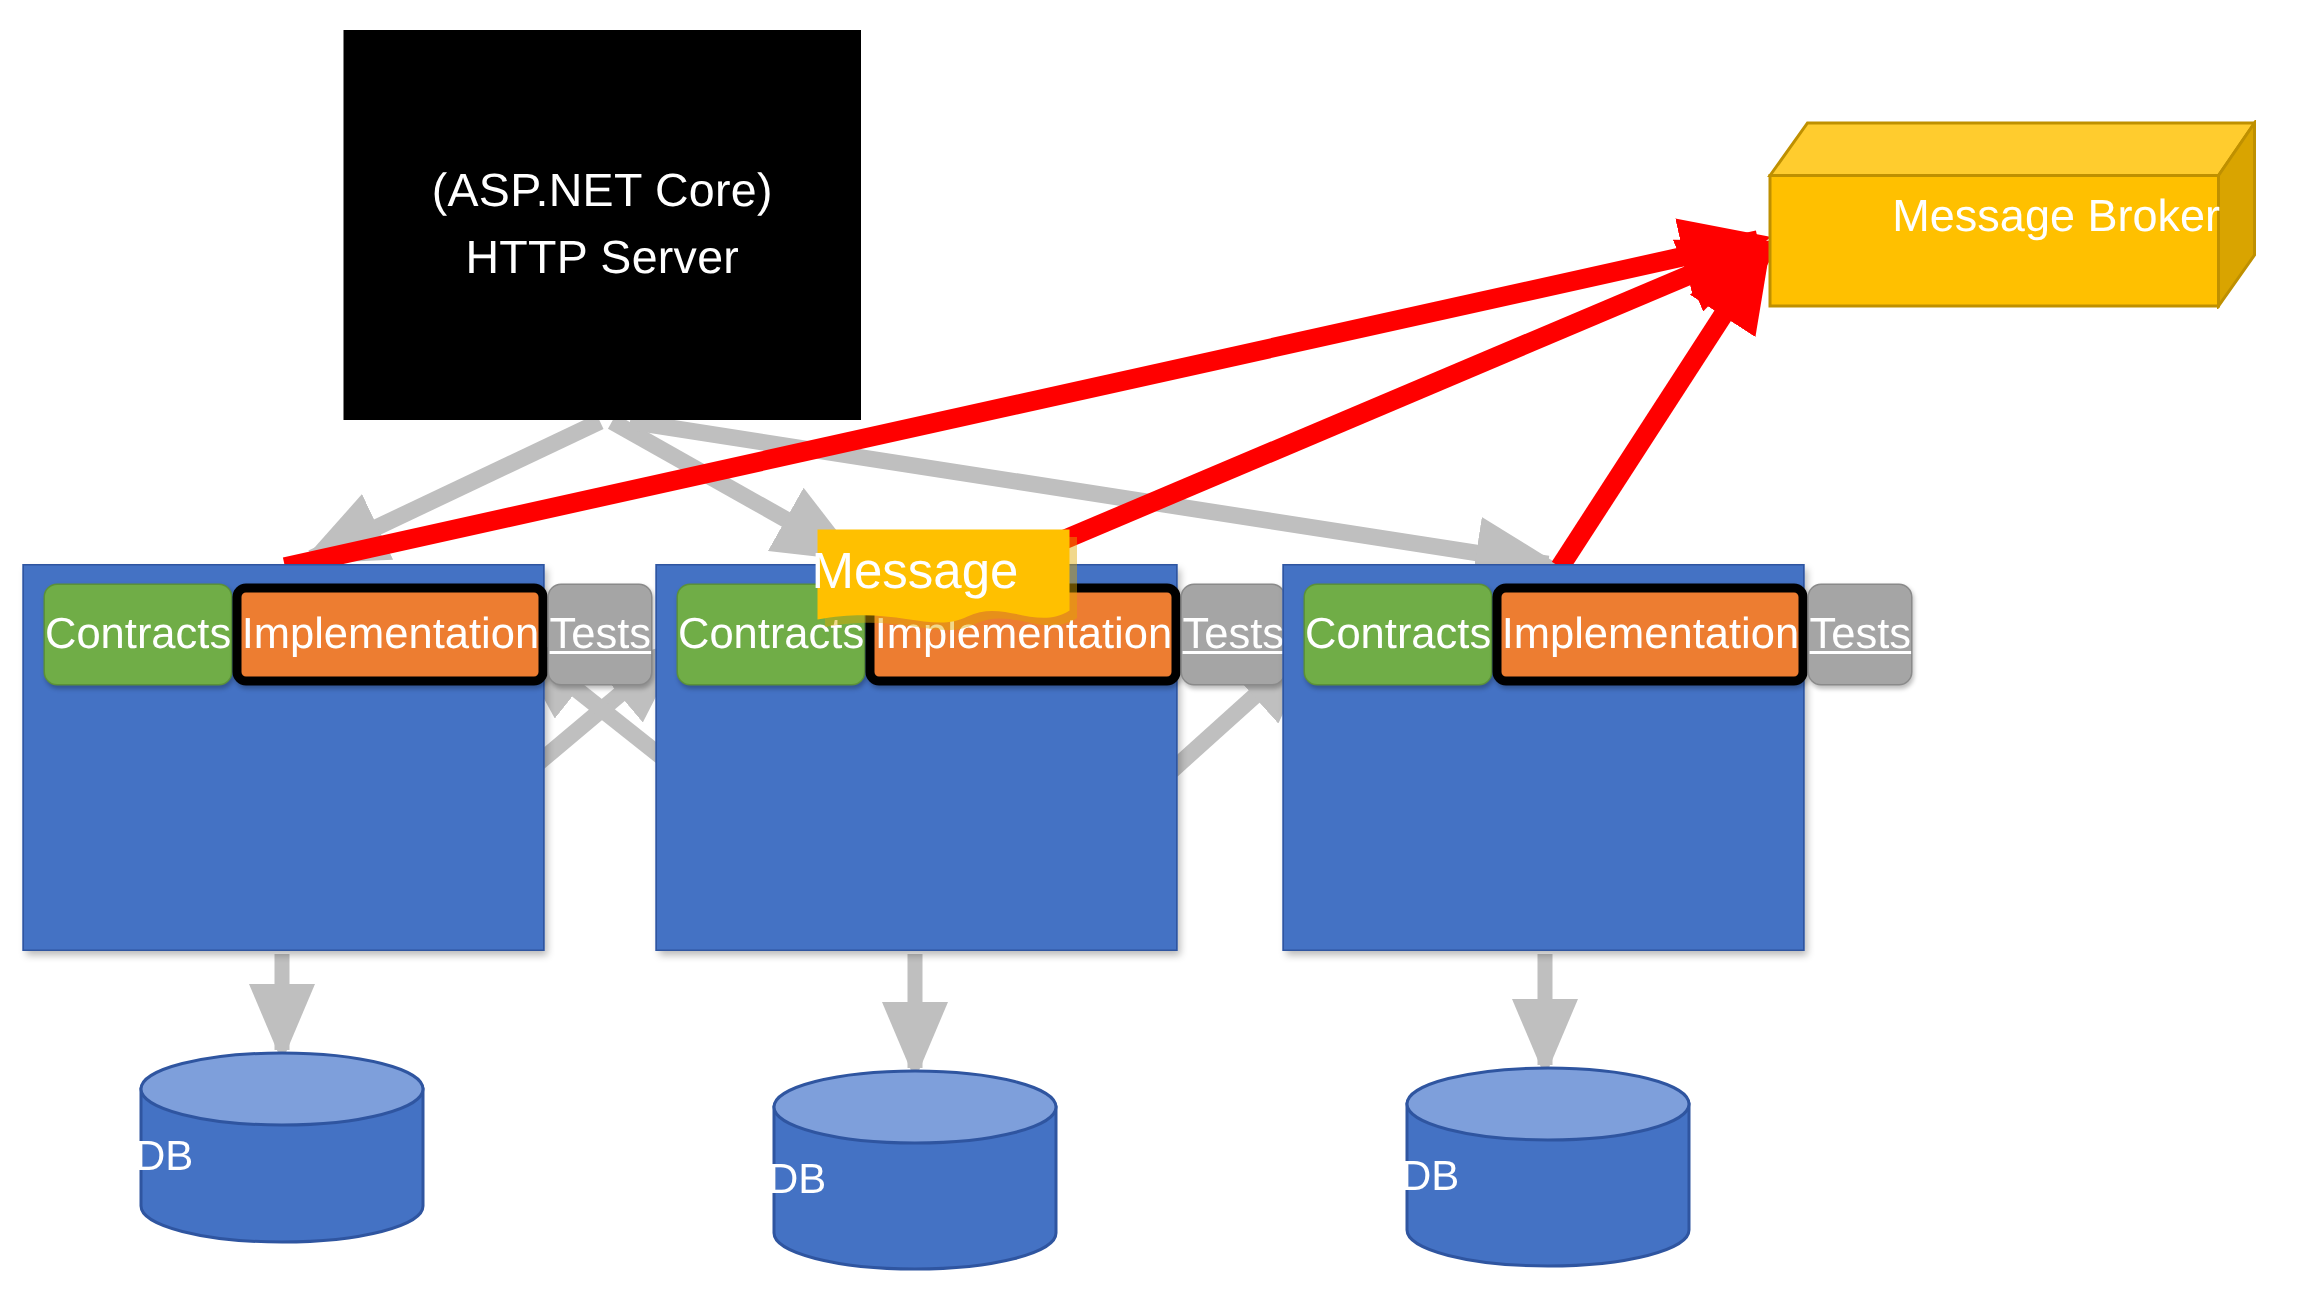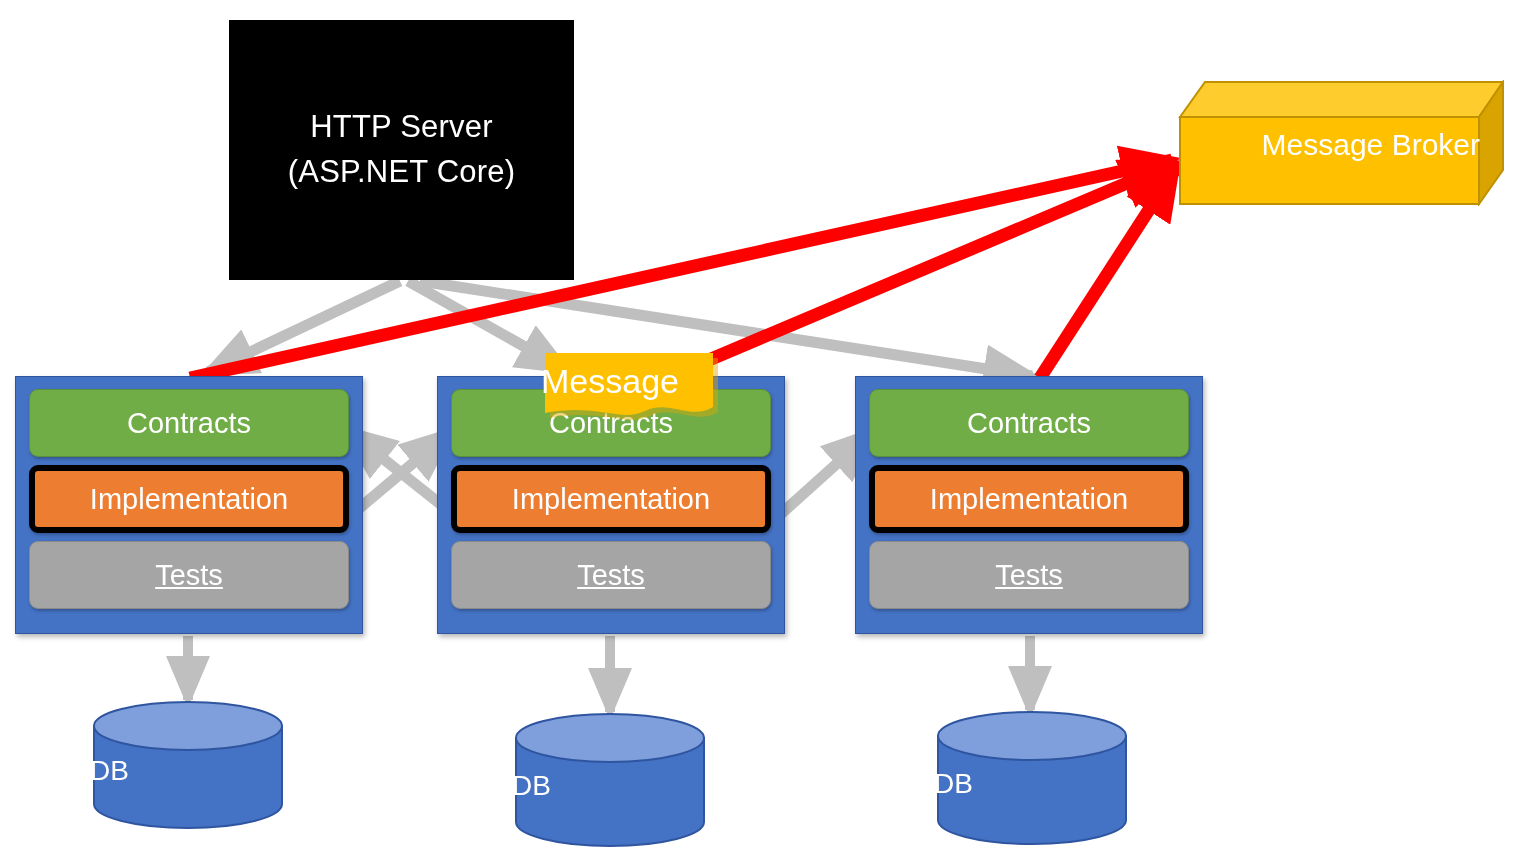--- a/index.html
+++ b/index.html
@@ -76,21 +76,21 @@
   .service {
     position: absolute;
     width: 348px;
     height: 258px;
     background: #4472C4;
     border: 1px solid #2f55a0;
     box-sizing: border-box;
     padding: 12px 13px;
     z-index: 11;
     display: flex;
-    flex-direction: column;
+    flex-direction: row;
     justify-content: flex-start;
     box-shadow: 2px 3px 5px rgba(0,0,0,0.28);
   }
   .service-1 { left: 15px;  top: 376px; }
   .service-2 { left: 437px; top: 376px; }
   .service-3 { left: 855px; top: 376px; }
 
   .layer {
     height: 68px;
     border-radius: 9px;
@@ -187,22 +187,22 @@
     </defs>
 
     <line x1="190" y1="378" x2="1172" y2="160" stroke="#FF0000" stroke-width="13" marker-end="url(#red-head)"></line>
 
     <line x1="690" y1="368" x2="1172" y2="164" stroke="#FF0000" stroke-width="13" marker-end="url(#red-head)"></line>
 
     <line x1="1040" y1="378" x2="1176" y2="168" stroke="#FF0000" stroke-width="13" marker-end="url(#red-head)"></line>
   </svg>
 
   <div class="http-server">
+    <div class="line">(ASP.NET Core)</div>
     <div class="line">HTTP Server</div>
-    <div class="line">(ASP.NET Core)</div>
   </div>
 
   <div class="broker">
     <svg width="326" height="126" viewBox="0 0 326 126">
 
       <polygon points="2,37 27,2 325,2 301,37" fill="#FFCC2E" stroke="#BF9000" stroke-width="2"></polygon>
 
       <polygon points="301,37 325,2 325,90 301,124" fill="#D9A400" stroke="#BF9000" stroke-width="2"></polygon>
 
       <rect x="2" y="37" width="299" height="87" fill="#FFC000" stroke="#BF9000" stroke-width="2"></rect>

